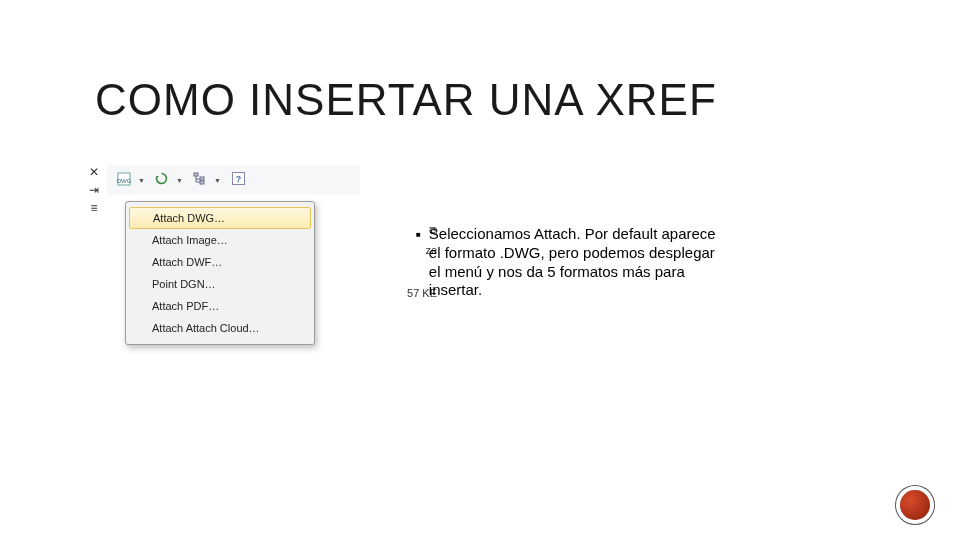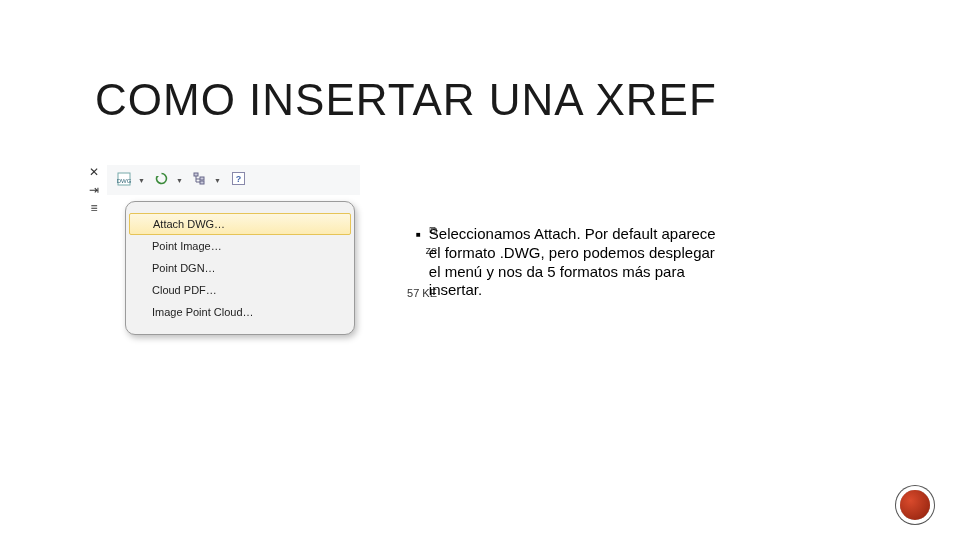--- a/index.html
+++ b/index.html
@@ -69,26 +69,26 @@
     padding: 0 3px;
   }
   .dd-arrow {
     font-size: 7px;
     color: #555;
   }
   .menu {
     position: absolute;
     top: 36px;
     left: 40px;
-    width: 230px;
+    width: 190px;
     background: #f2f2f2;
     border: 1px solid #9b9b9b;
-    border-radius: 10px;
+    border-radius: 3px;
     box-shadow: 2px 3px 6px rgba(0,0,0,0.25);
-    padding: 11px 2px;
+    padding: 5px 2px;
   }
   .menu-item {
     height: 22px;
     display: flex;
     align-items: center;
     padding: 0 8px 0 24px;
     font-size: 11px;
     color: #222;
     font-family: "Segoe UI", Arial, sans-serif;
     position: relative;
@@ -206,30 +206,33 @@
     <div class="row" style="margin-top:23px">
         <span>57 KE</span>
       </div>
   </div>
 
   <div class="menu">
     <div class="menu-item hov">
       <span>Attach DWG…</span>
     </div>
     <div class="menu-item">
-      <span>Point Image…</span>
+      <span>Attach Image…</span>
+    </div>
+    <div class="menu-item">
+      <span>Attach DWF…</span>
     </div>
     <div class="menu-item">
       <span>Point DGN…</span>
     </div>
     <div class="menu-item">
-      <span>Cloud PDF…</span>
-    </div>
-    <div class="menu-item">
-      <span>Image Point Cloud…</span>
+      <span>Attach PDF…</span>
+    </div>
+    <div class="menu-item">
+      <span>Attach Attach Cloud…</span>
     </div>
   </div>
 
 </div>
 
 <div class="desc">
   <div class="bullet">
     <span class="sq">■</span>
     <span>Seleccionamos Attach. Por default aparece el formato .DWG, pero podemos desplegar el menú y nos da 5 formatos más para insertar.</span>
   </div>

